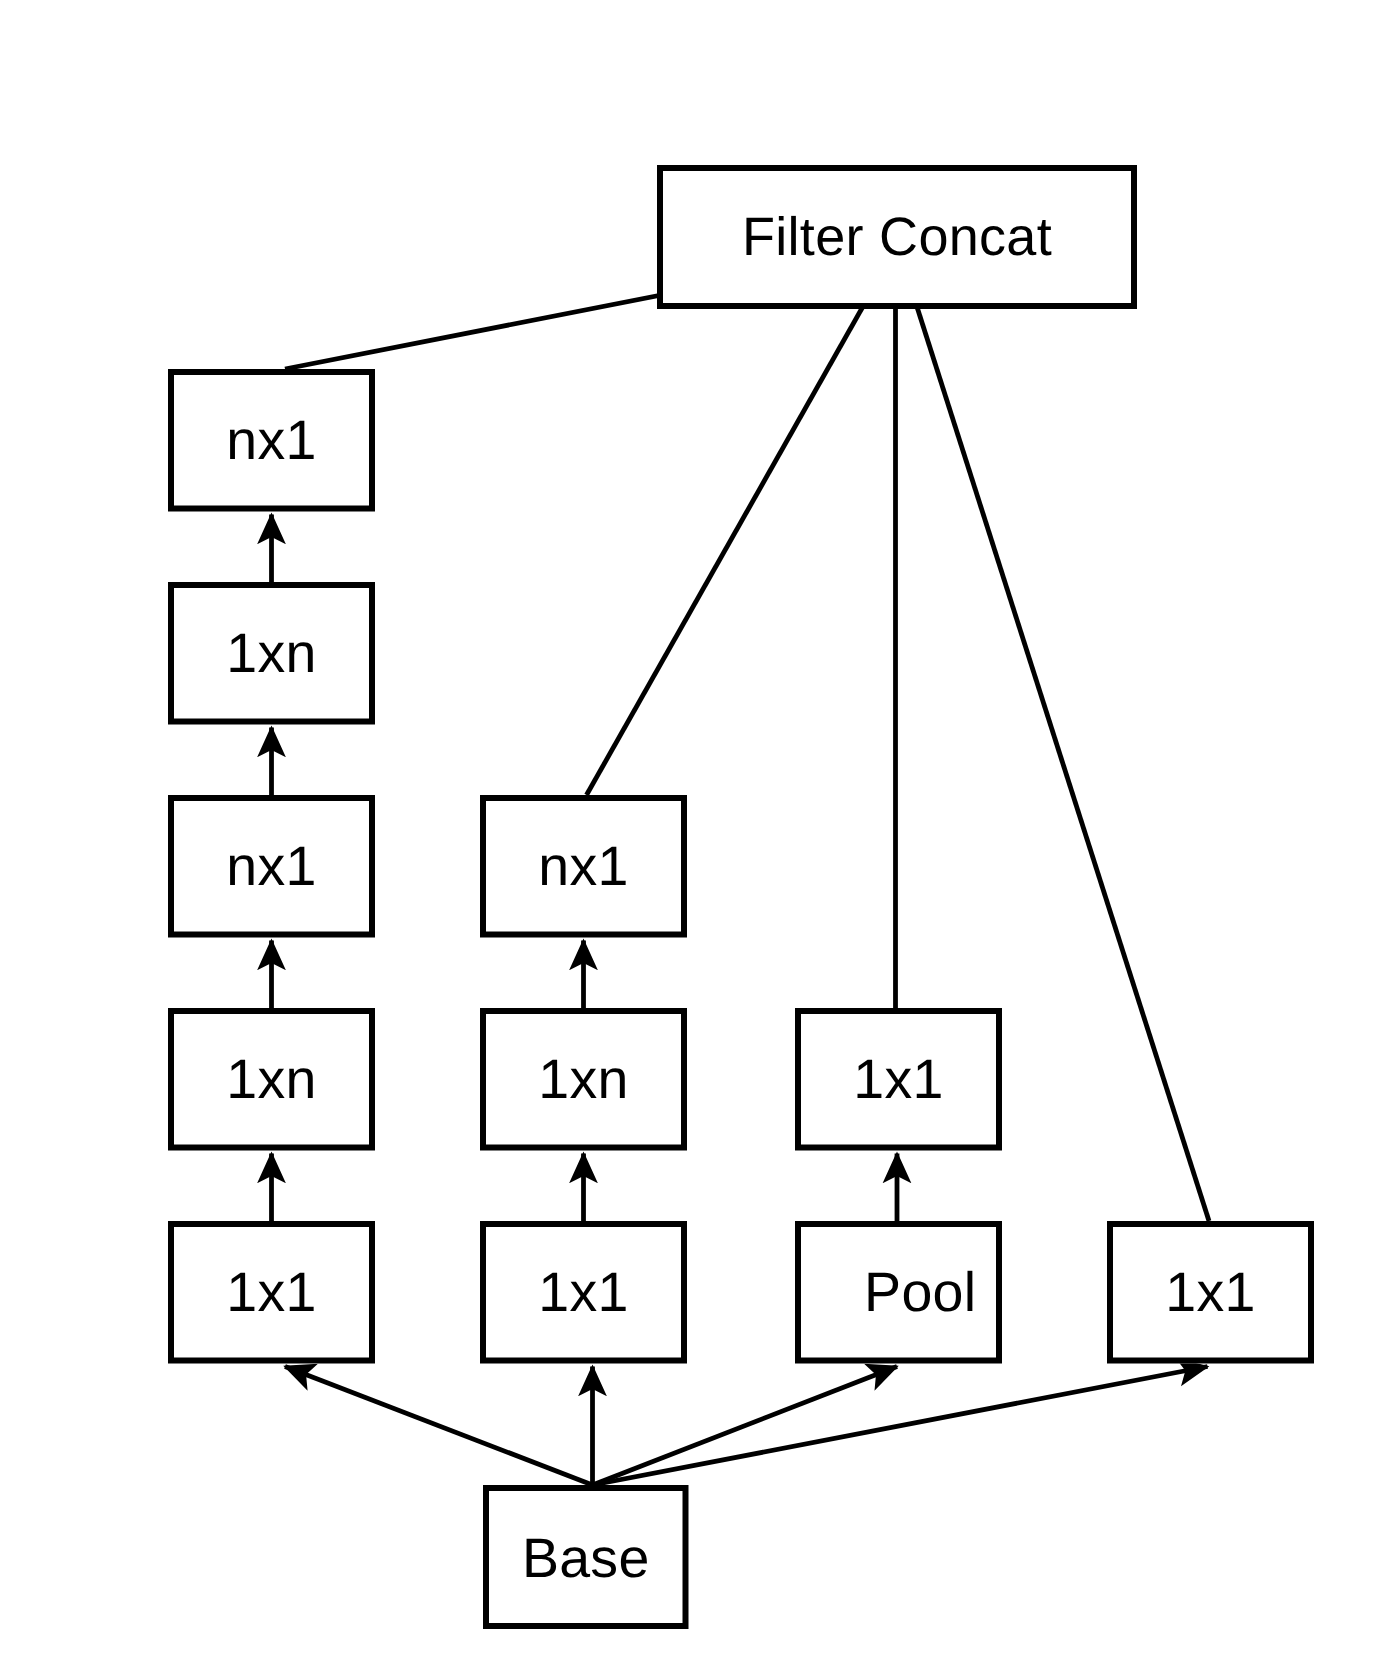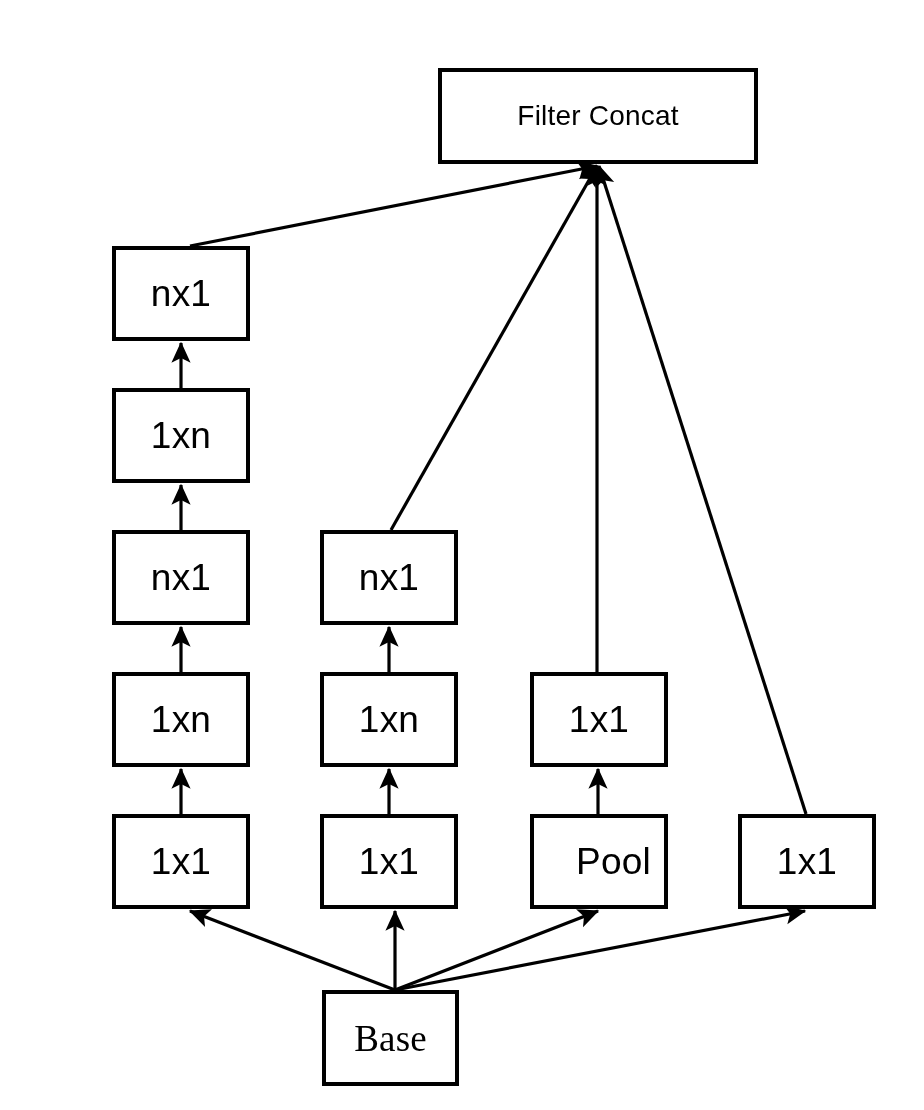--- a/index.html
+++ b/index.html
@@ -31,21 +31,22 @@
     align-items: center;
     justify-content: center;
     color: #000000;
     font-family: "Liberation Sans", sans-serif;
     font-size: 37px;
     line-height: 1;
     letter-spacing: 0.2px;
     white-space: nowrap;
   }
   .node.wide {
-    font-size: 28px;
+    font-size: 36px;
+    margin-top: 42px;
   }
 </style>
 </head>
 <body>
 
 <div id="canvas">
 
   <svg id="edges" viewBox="0 0 924 1110" width="924" height="1110" xmlns="http://www.w3.org/2000/svg">
     <defs>
       <marker id="arrowhead" markerWidth="7" markerHeight="7" refX="6.2" refY="3.2" orient="auto" markerUnits="strokeWidth">
@@ -101,18 +102,18 @@
       </div>
       <div class="node" style="left: 530px; top: 672px; width: 138px; height: 95px; border-width: 4px; border-color: rgb(0, 0, 0); background: rgb(255, 255, 255);">
         <span>1x1</span>
       </div>
       <div class="node" style="left: 530px; top: 814px; width: 138px; height: 95px; border-width: 4px; border-color: rgb(0, 0, 0); background: rgb(255, 255, 255); padding-left: 29px;">
         <span>Pool</span>
       </div>
       <div class="node" style="left: 738px; top: 814px; width: 138px; height: 95px; border-width: 4px; border-color: rgb(0, 0, 0); background: rgb(255, 255, 255);">
         <span>1x1</span>
       </div>
-      <div class="node" style="left: 322px; top: 990px; width: 137px; height: 96px; border-width: 4px; border-color: rgb(0, 0, 0); background: rgb(255, 255, 255); font-family: Liberation Serif, serif;">
+      <div class="node" style="left: 322px; top: 990px; width: 137px; height: 96px; border-width: 4px; border-color: rgb(0, 0, 0); background: rgb(255, 255, 255);">
         <span>Base</span>
       </div>
     </div>
 
 </div>
 
 </body></html>

